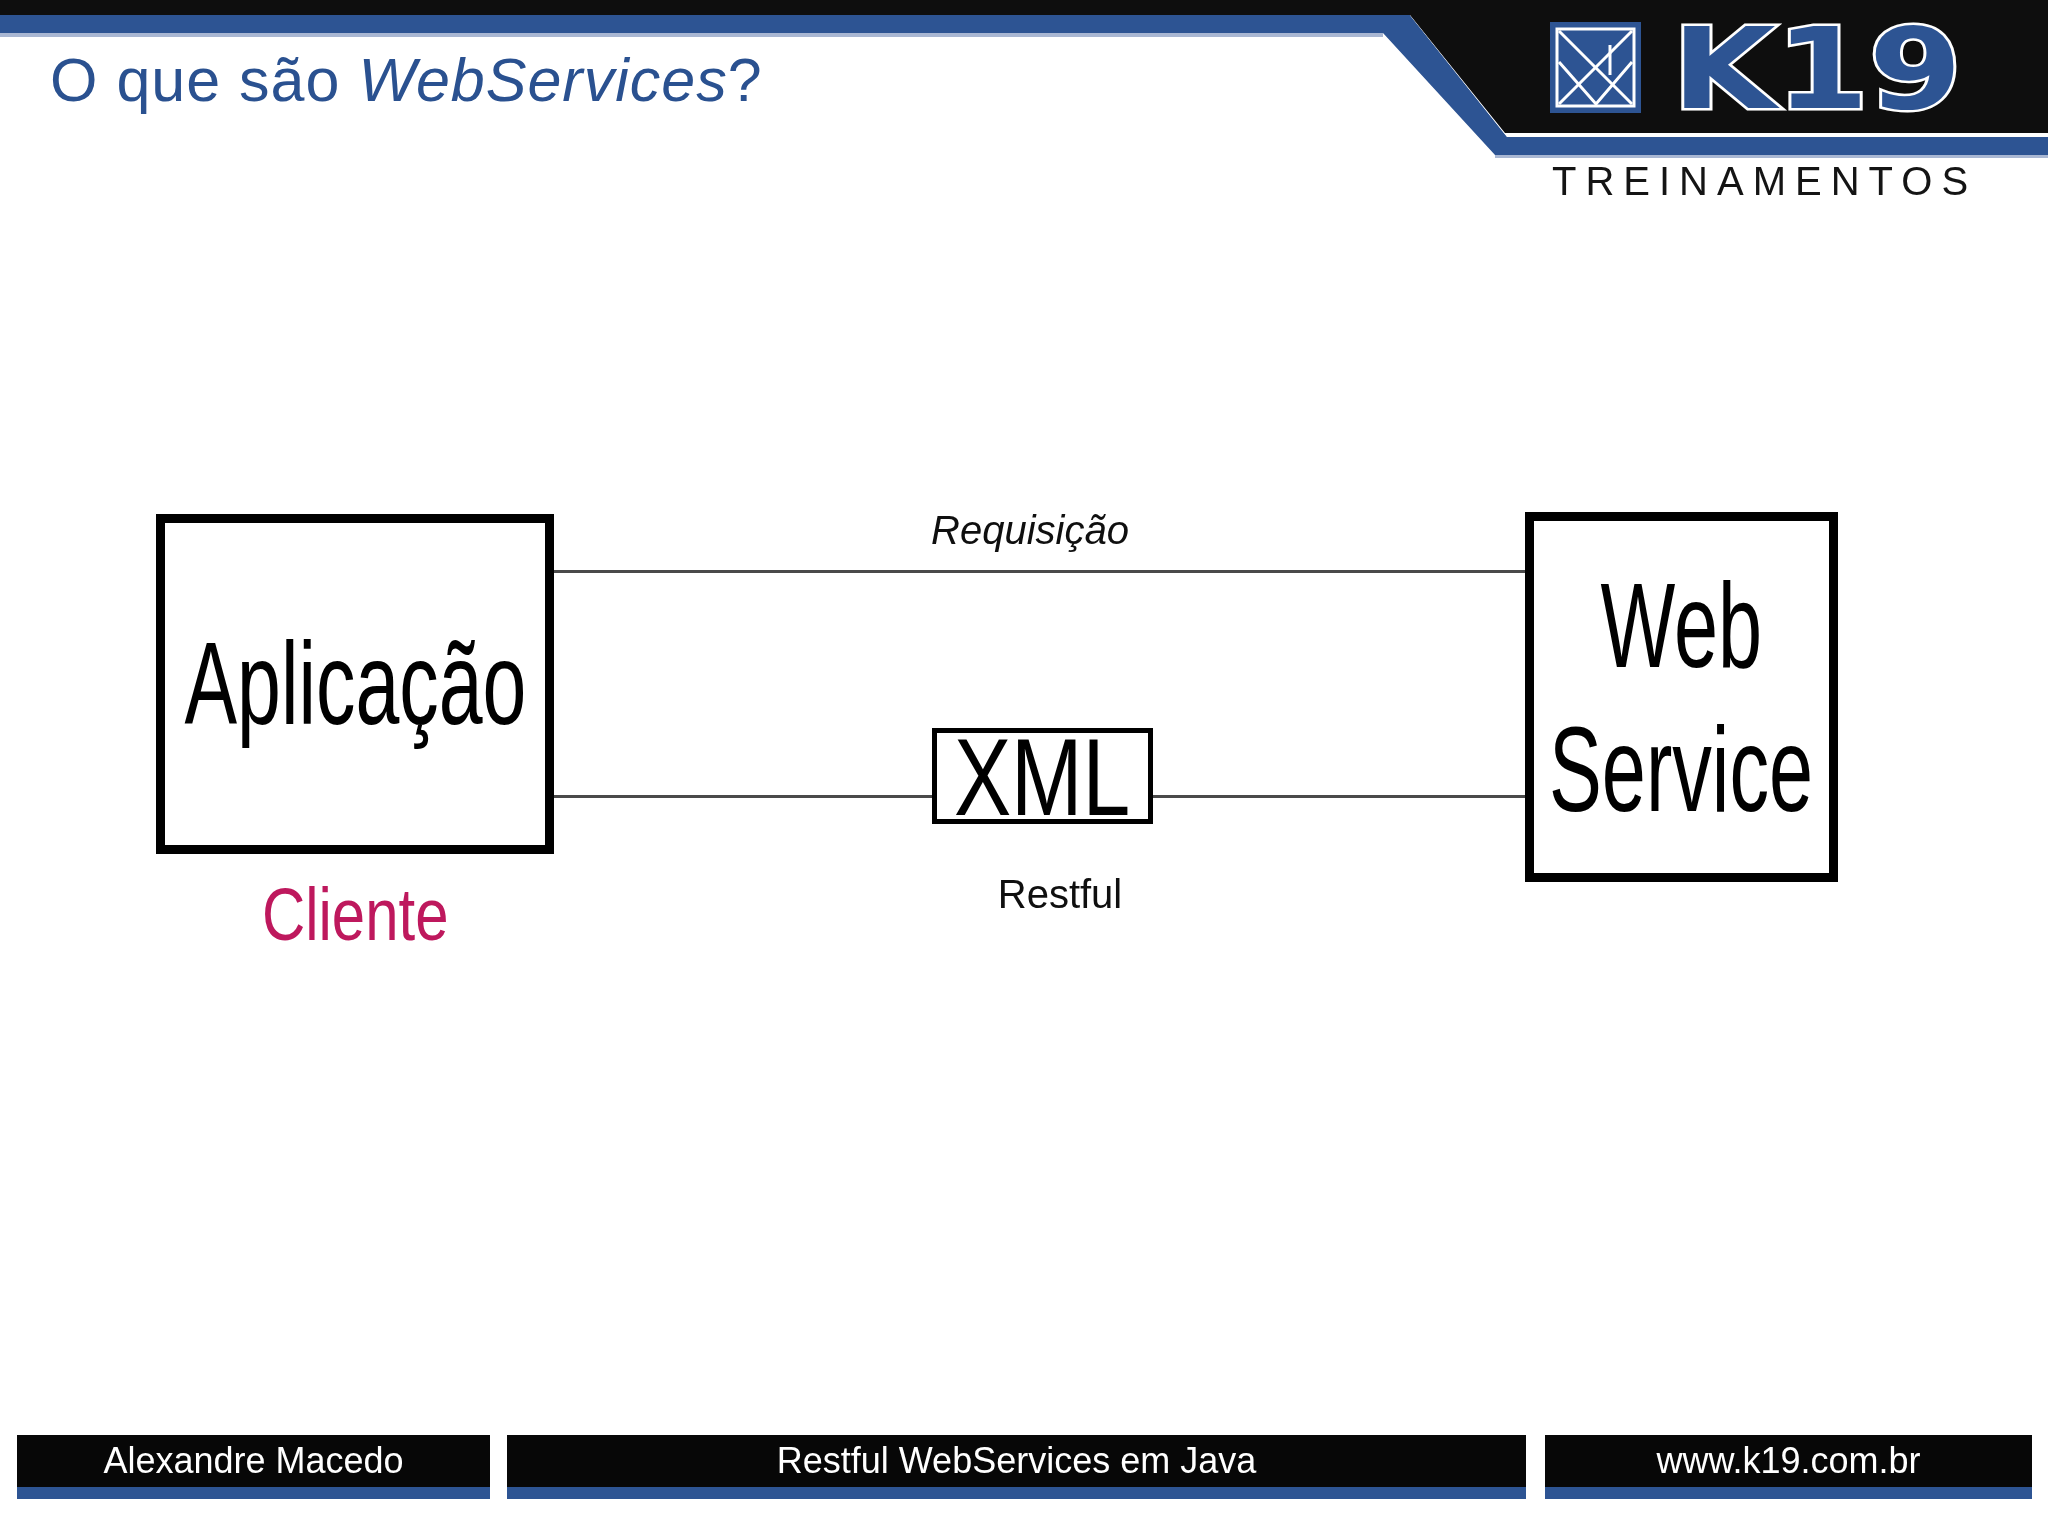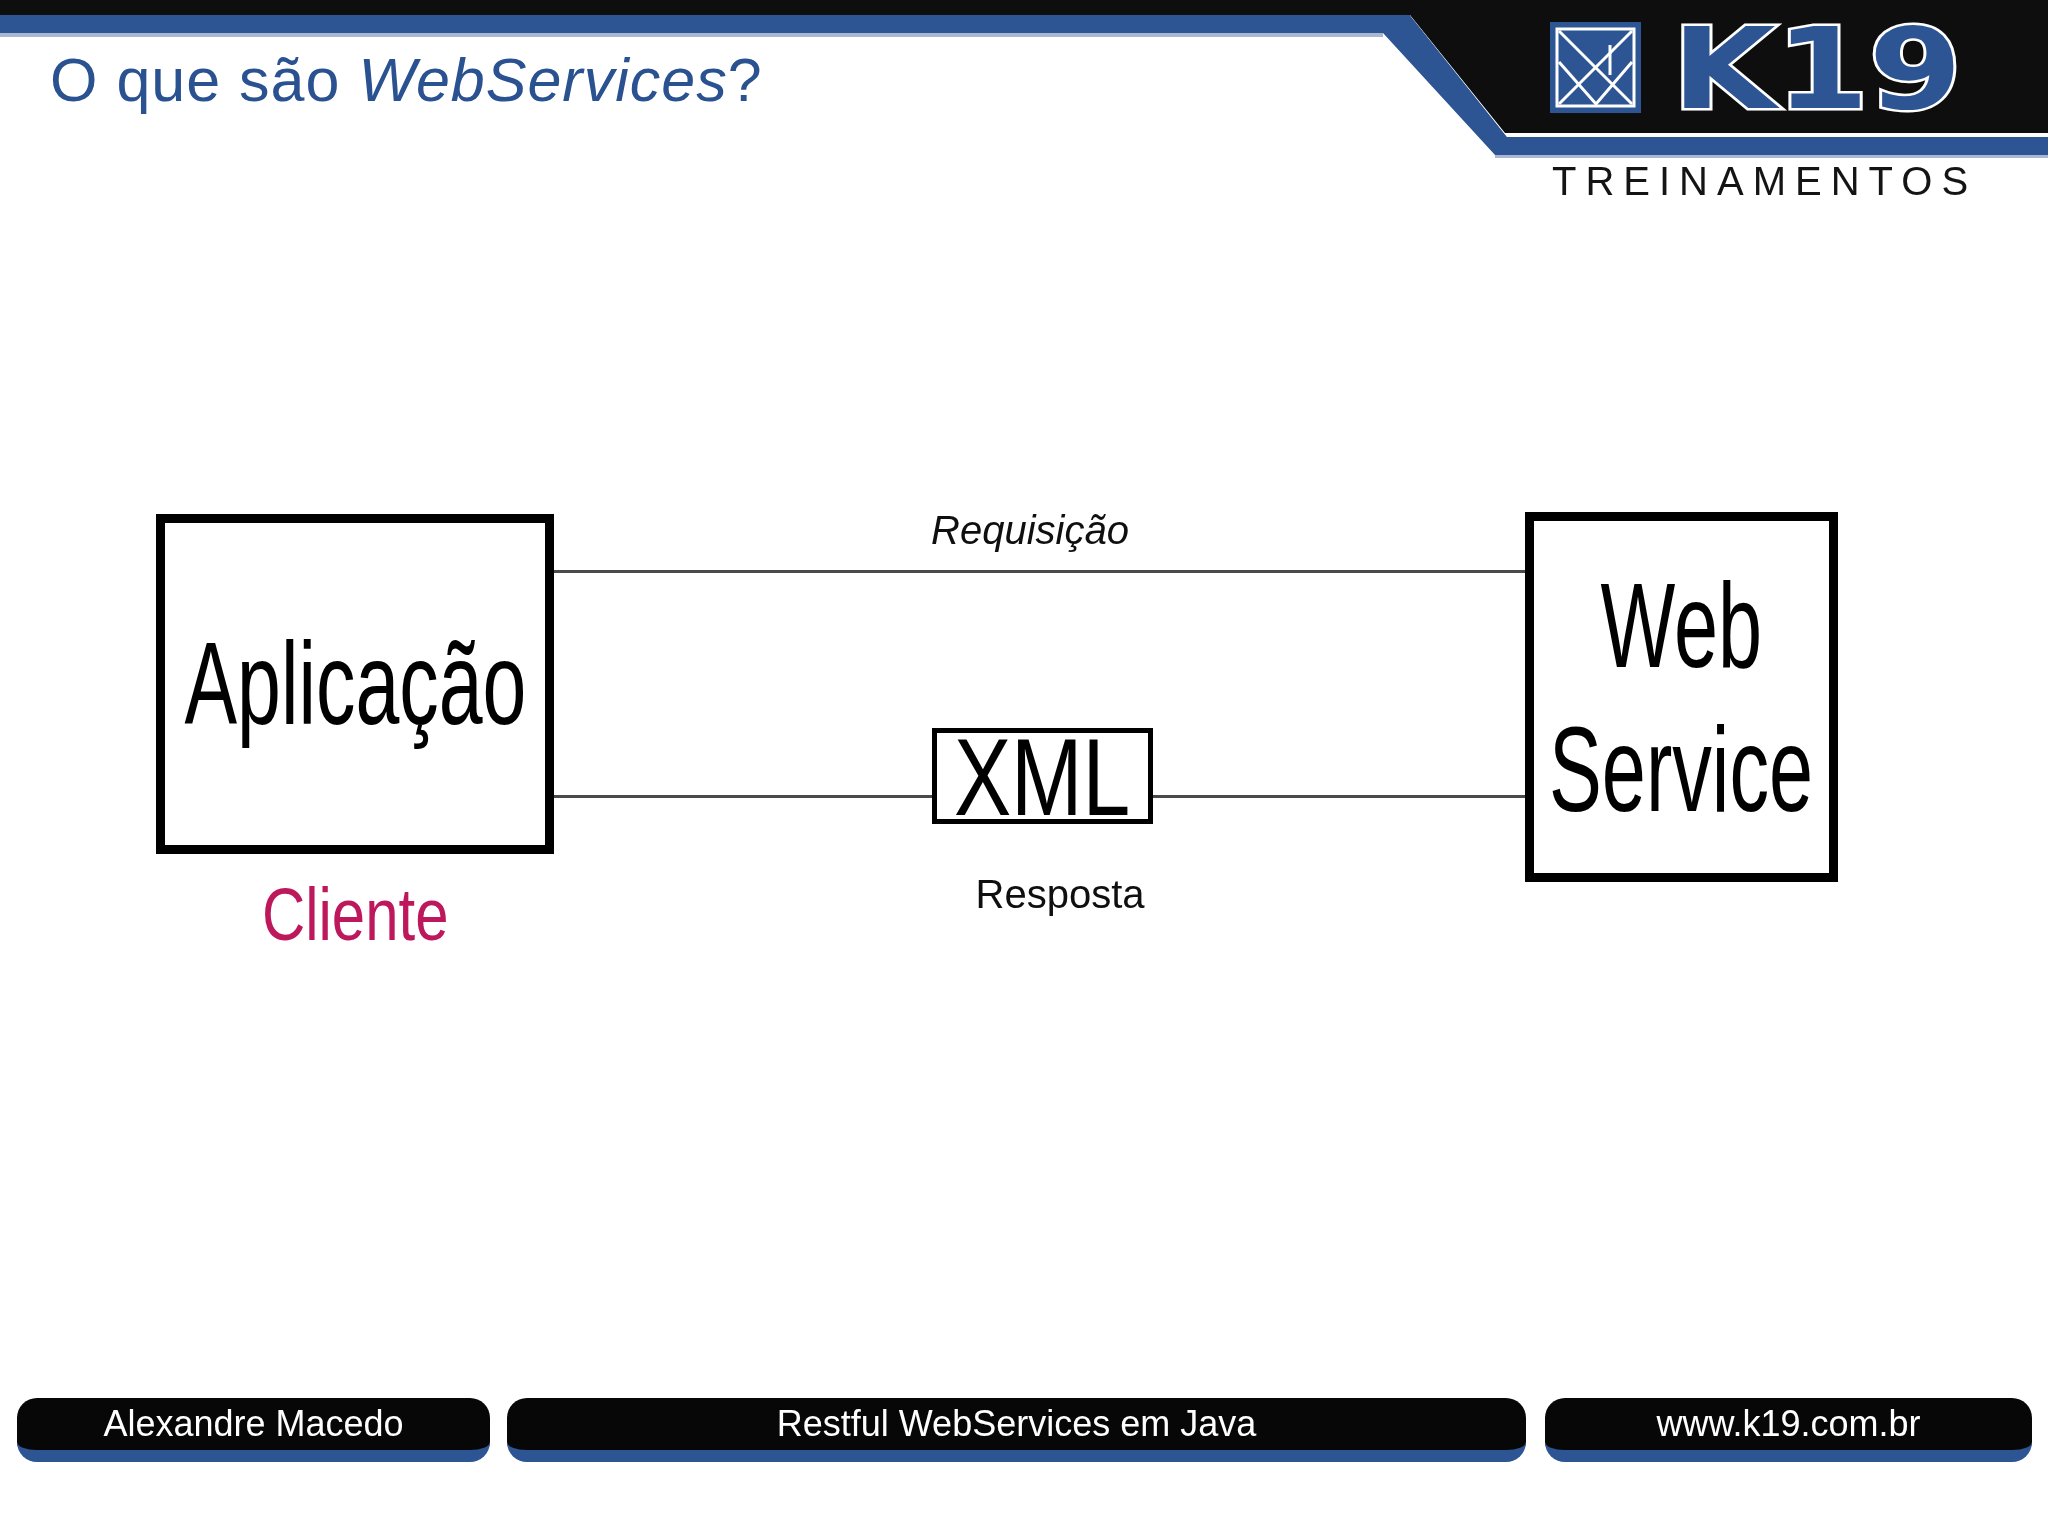--- a/index.html
+++ b/index.html
@@ -43,24 +43,24 @@
   .caption {
     position:absolute; text-align:center; font-size:74px; color:#be185d; white-space:nowrap;
   }
   .caption span { display:inline-block; }
   #caption-client { left:156px;  top:872px; width:398px; }
   #caption-client span { transform:scaleX(0.81); }
   #caption-server { left:1525px; top:858px; width:313px; }
   #caption-server span { transform:scaleX(0.85); }
   
   .fbox {
-    position:absolute; top:1398px; height:52px; box-sizing:content-box;
+    position:absolute; top:1435px; height:52px; box-sizing:content-box;
     background:#070707; border-bottom:12px solid #2d5493;
     color:#ffffff; font-size:36px;
-    display:flex; align-items:center; justify-content:center; white-space:nowrap;border-radius:20px;
+    display:flex; align-items:center; justify-content:center; white-space:nowrap;
   }
   #footer-author { left:17px;   width:473px; }
   #footer-course { left:507px;  width:1019px; }
   #footer-site   { left:1545px; width:487px; }
 </style>
 </head>
 <body>
 
 <div class="stage">
 
@@ -105,21 +105,21 @@
   <div class="connector" id="line-top"></div>
   <div class="connector" id="line-bottom-left"></div>
   <div class="connector" id="line-bottom-right"></div>
 
   <div class="flow-label" id="label-request">Requisição</div>
 
   <div class="dbox" id="box-message">
     <div class="btxt">XML</div>
   </div>
 
-  <div class="flow-label" id="label-response">Resposta</div>
+  <div class="flow-label" id="label-response">Restful</div>
 
   <div class="caption" id="caption-client">
     <span>Cliente</span>
   </div>
 
   <div class="fbox" id="footer-author">Alexandre Macedo</div>
   <div class="fbox" id="footer-course">Restful WebServices em Java</div>
   <div class="fbox" id="footer-site">www.k19.com.br</div>
 
 </div>

